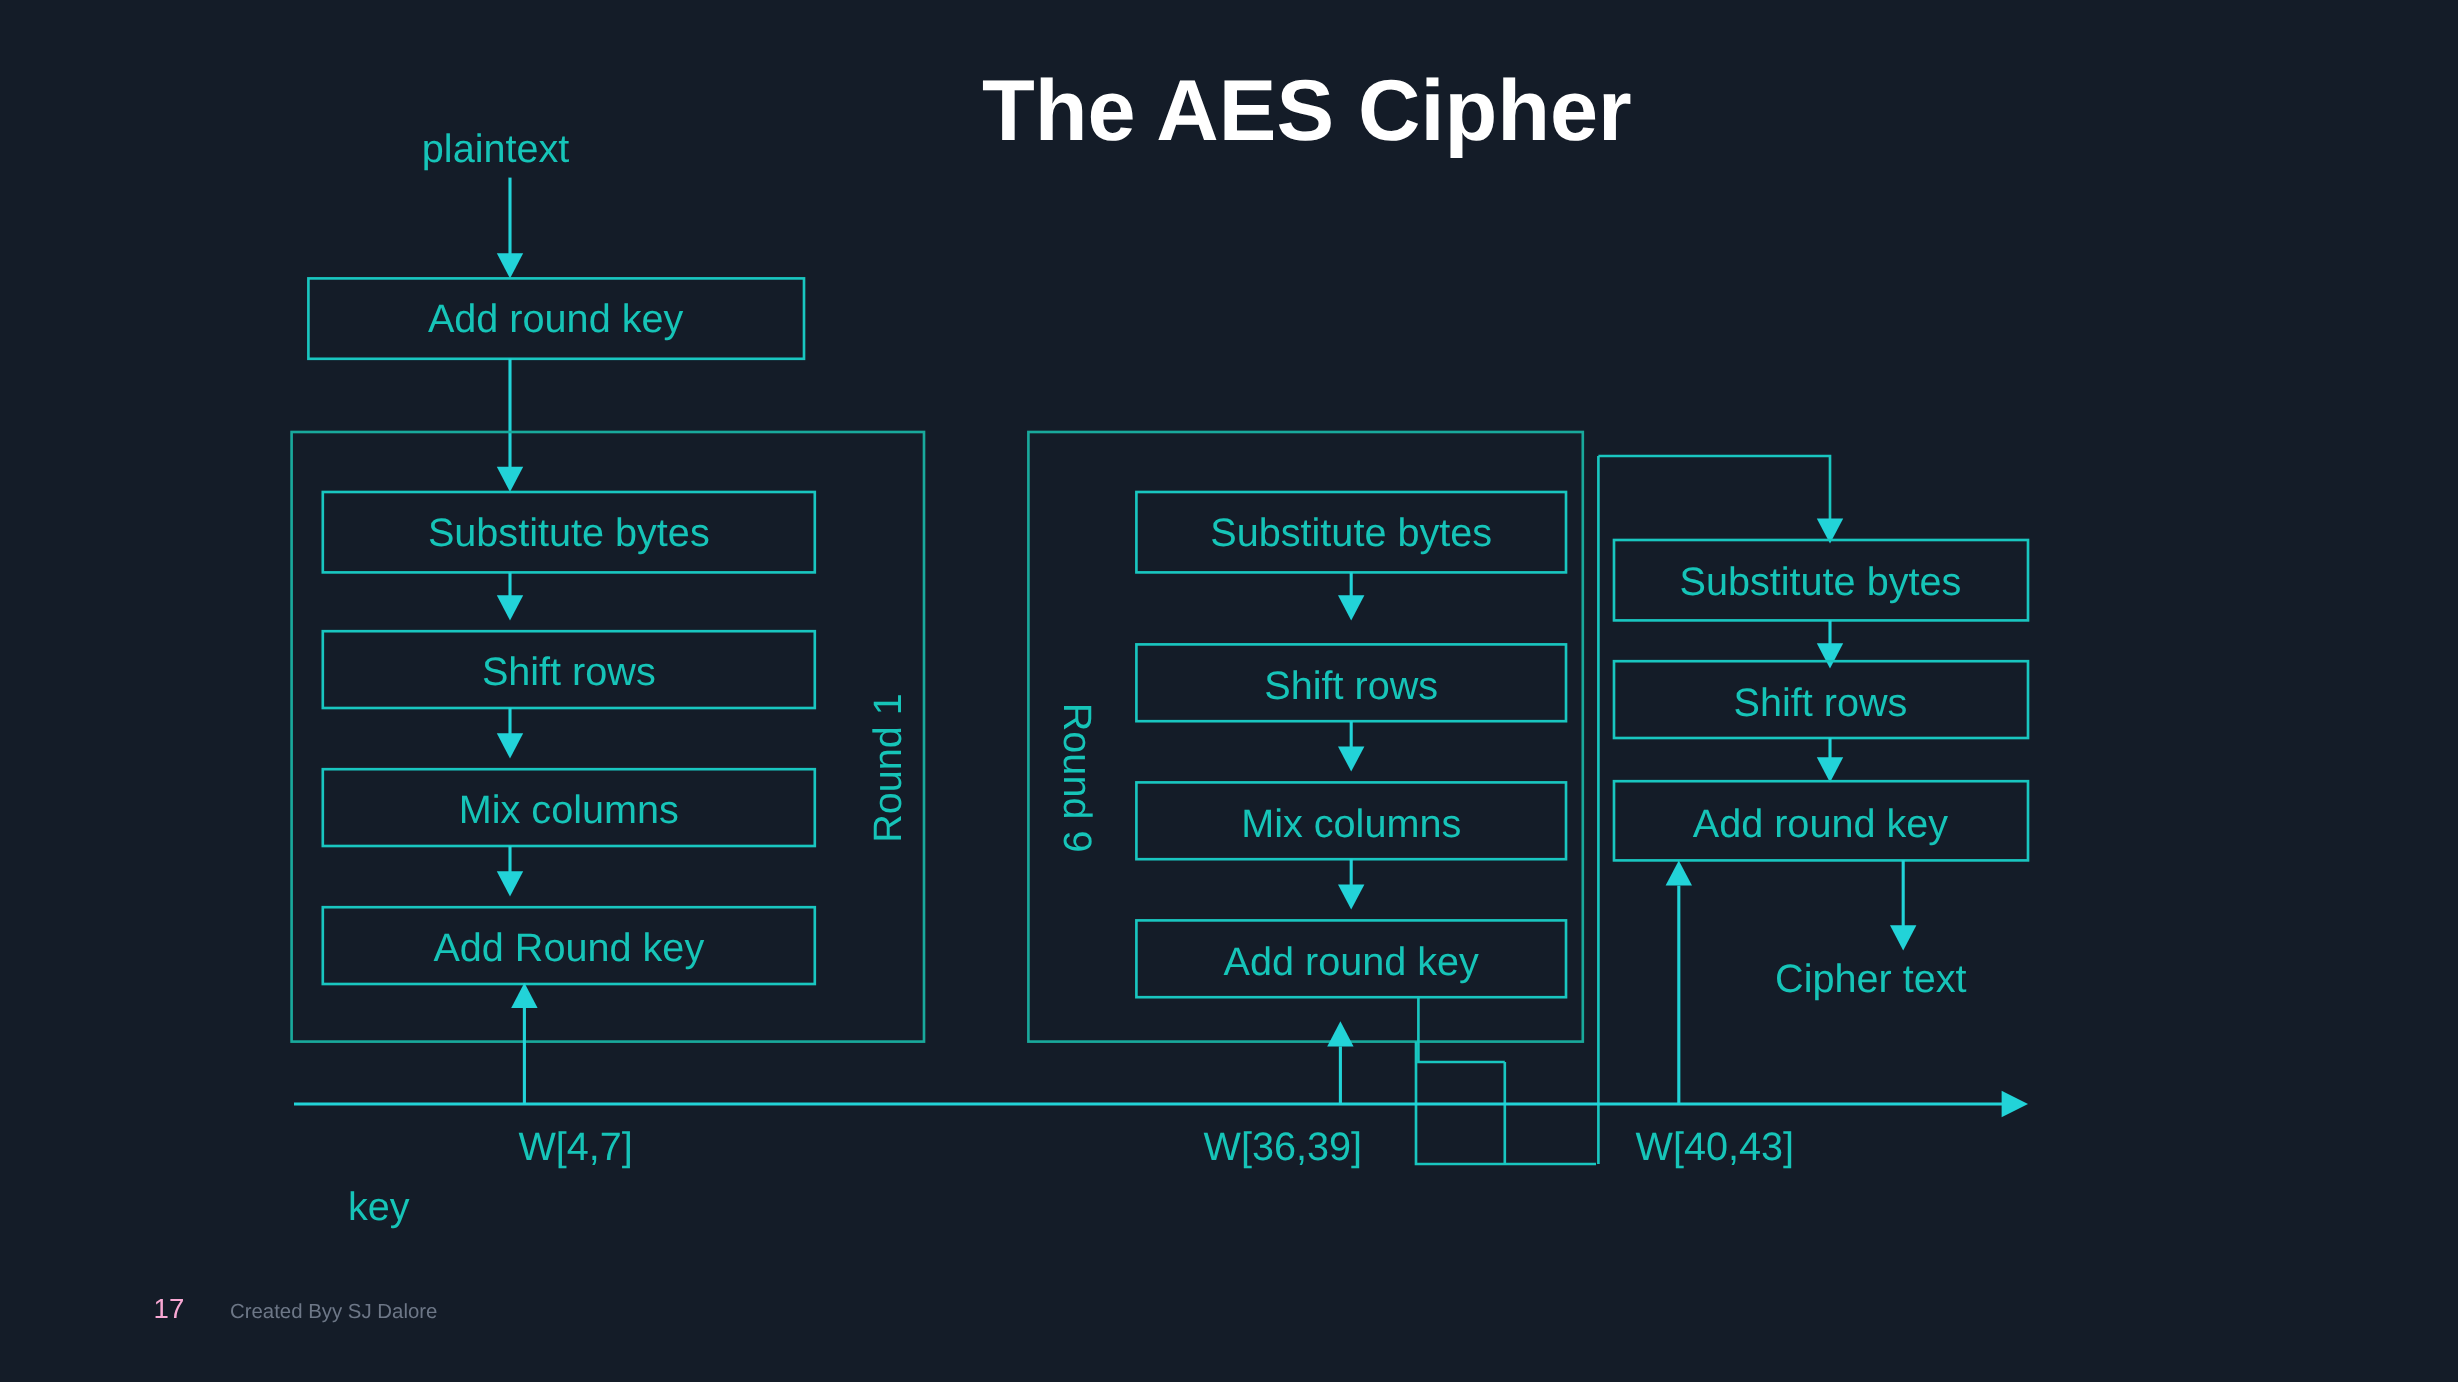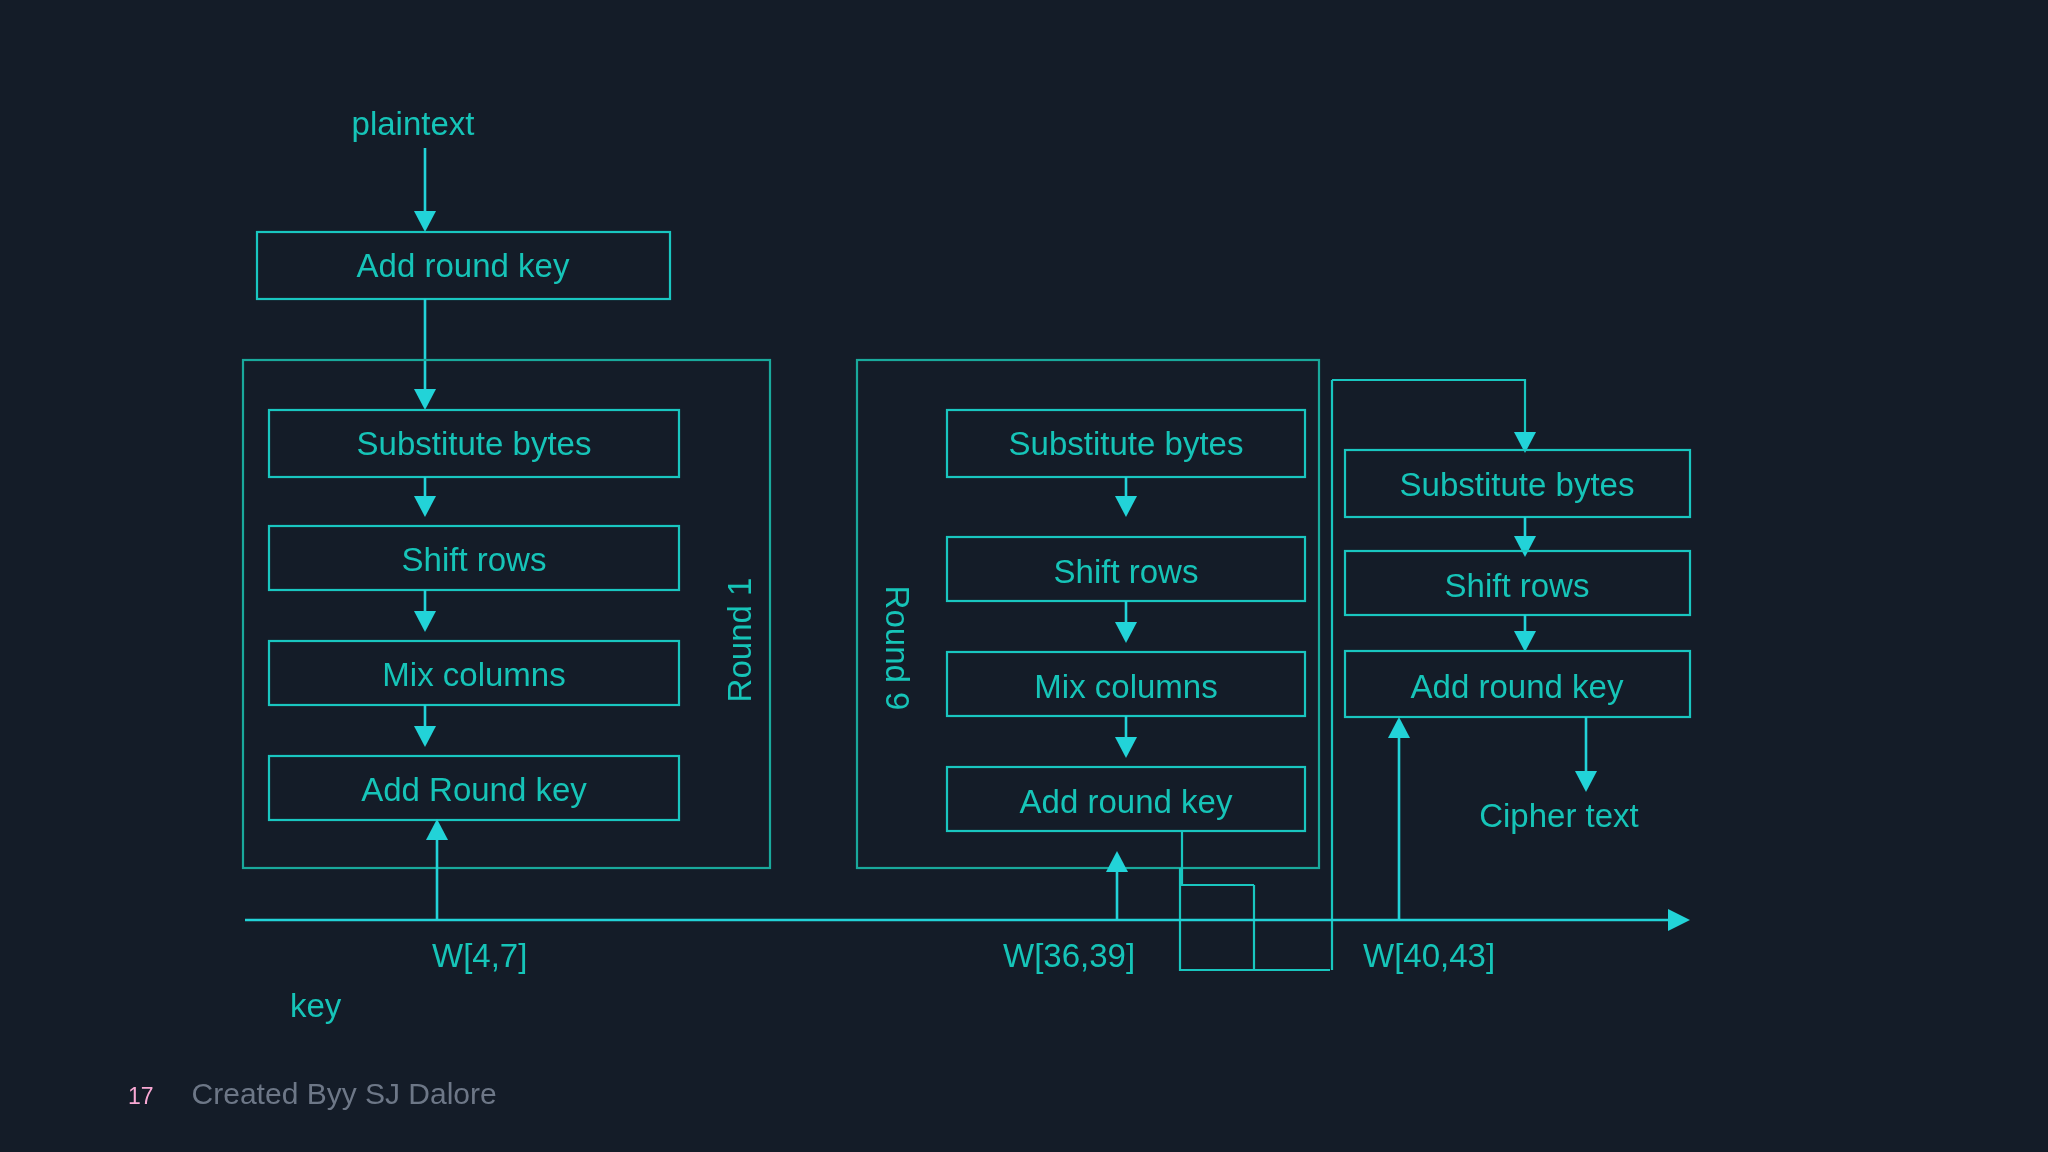--- a/index.html
+++ b/index.html
@@ -99,29 +99,30 @@
     align-items: baseline;
     gap: 38px;
   }
   #footer .page-num {
     color: #f9a8d4;
     font-size: 23px;
     font-family: "Liberation Sans", sans-serif;
   }
   #footer .credit {
     color: #6d7787;
-    font-size: 30px;
+    font-size: 17px;
     font-family: "Liberation Sans", sans-serif;
   }
 </style>
 </head>
 <body>
 
 <div id="slide">
 
+  <div id="title">The AES Cipher</div>
 
   <svg id="diagram" viewBox="0 0 2048 1152" width="2048" height="1152" xmlns="http://www.w3.org/2000/svg">
 
     <text class="free-label" x="413" y="126">plaintext</text>
 
     <g>
       <line class="conn" x1="425" y1="148" x2="425" y2="215"></line>
       <polygon class="arrowfill" points="414,211 436,211 425,232"></polygon>
     </g>
 

